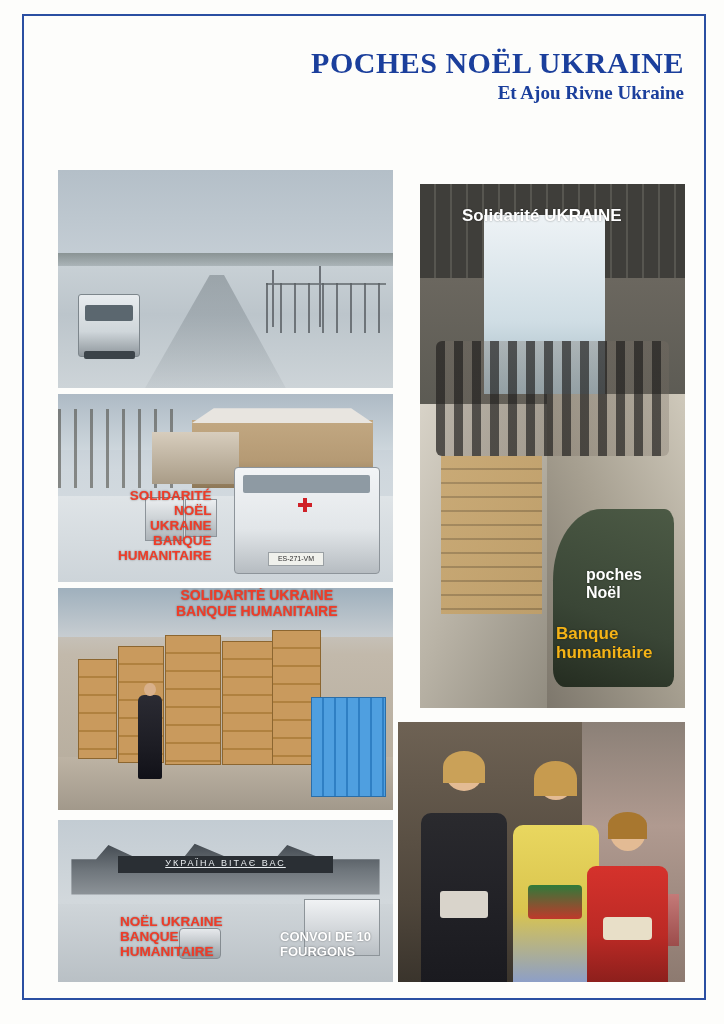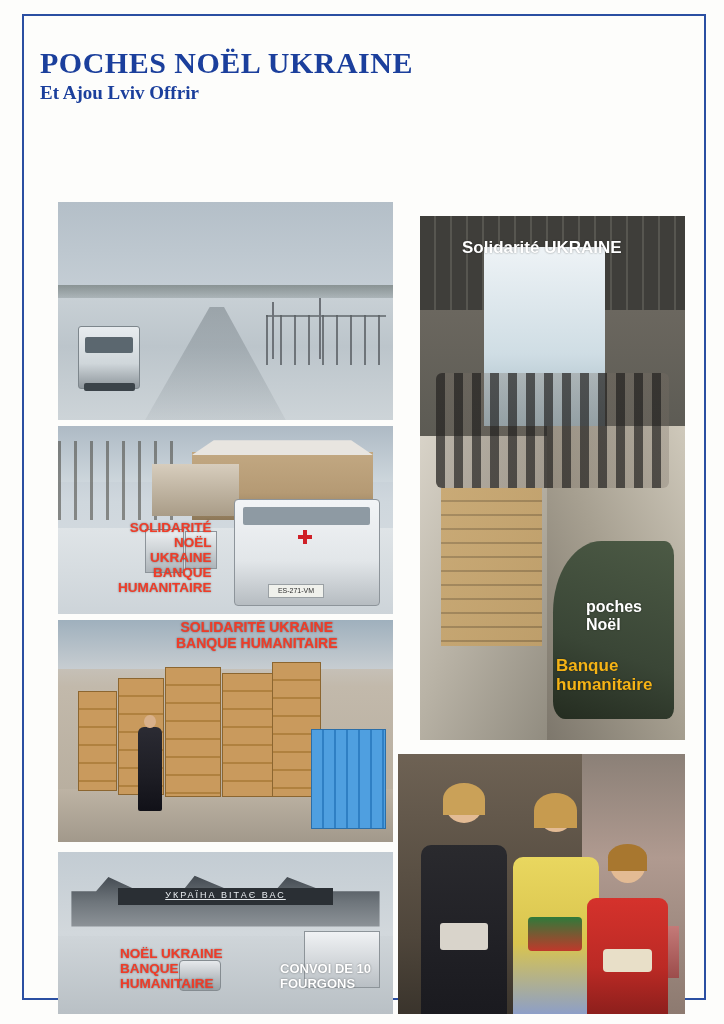--- a/index.html
+++ b/index.html
@@ -28,21 +28,21 @@
     width: 684px;
     height: 986px;
     border: 2px solid #2b4fa2;
     box-sizing: border-box;
   }
   .header {
     position: absolute;
     left: 40px;
     top: 46px;
     width: 644px;
-    text-align: left;
+    text-align: right;
   }
   .title-main {
     font-family: "Liberation Serif", serif;
     font-weight: bold;
     font-size: 30px;
     letter-spacing: 0.5px;
     color: #1b3f9c;
     margin: 0;
     line-height: 1.1;
   }
@@ -61,21 +61,20 @@
     color: #1b3f9c;
     margin: 2px 0 0 0;
     line-height: 1.25;
   }
 
   
   .photo {
     position: absolute;
     overflow: hidden;
     background: #9aa4ad;
-    margin-top: 32px;
   }
   .cap {
     position: absolute;
     font-family: "Liberation Sans", sans-serif;
     font-weight: bold;
     line-height: 1.12;
     white-space: pre-line;
     text-shadow: 0 0 2px rgba(0,0,0,0.45);
   }
 
@@ -363,21 +362,21 @@
 </style>
 </head>
 <body>
 
 <div class="page">
 
   <div class="border-frame"></div>
 
   <div class="header">
     <h1 class="title-main">POCHES NOËL UKRAINE</h1>
-    <p class="title-sub2">Et Ajou Lviv Offrir</p>
+    <p class="title-sub2">Et Ajou Rivne Ukraine</p>
   </div>
 
   <div class="photo" id="photo-snow-road">
     <div class="sky"></div>
     <div class="treeline"></div>
     <div class="road"></div>
     <div class="road-stripe"></div>
     <div class="van"></div>
     <div class="fence"></div>
     <div class="post" style="left:64%;top:46%;height:26%"></div>

